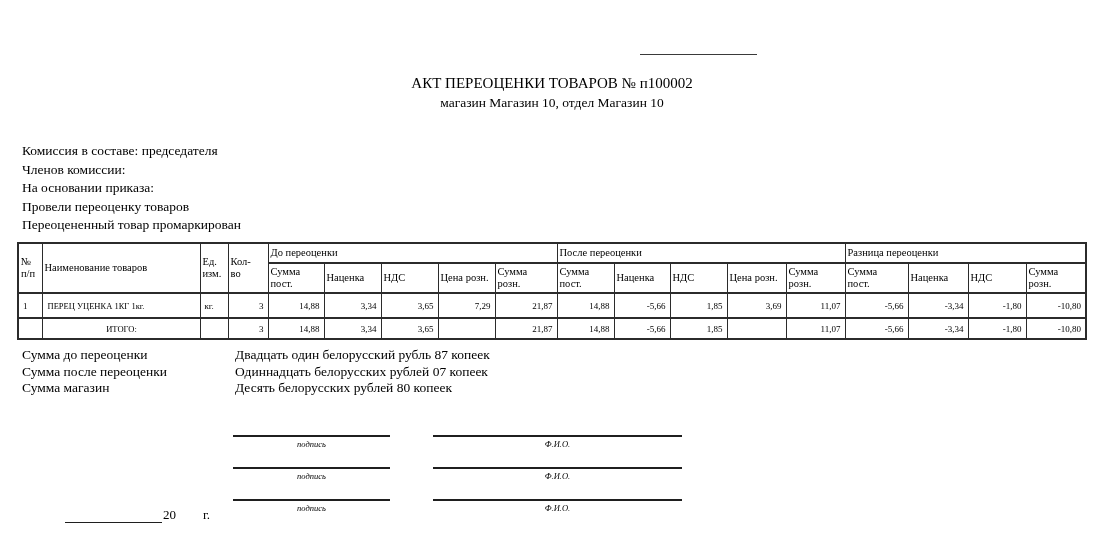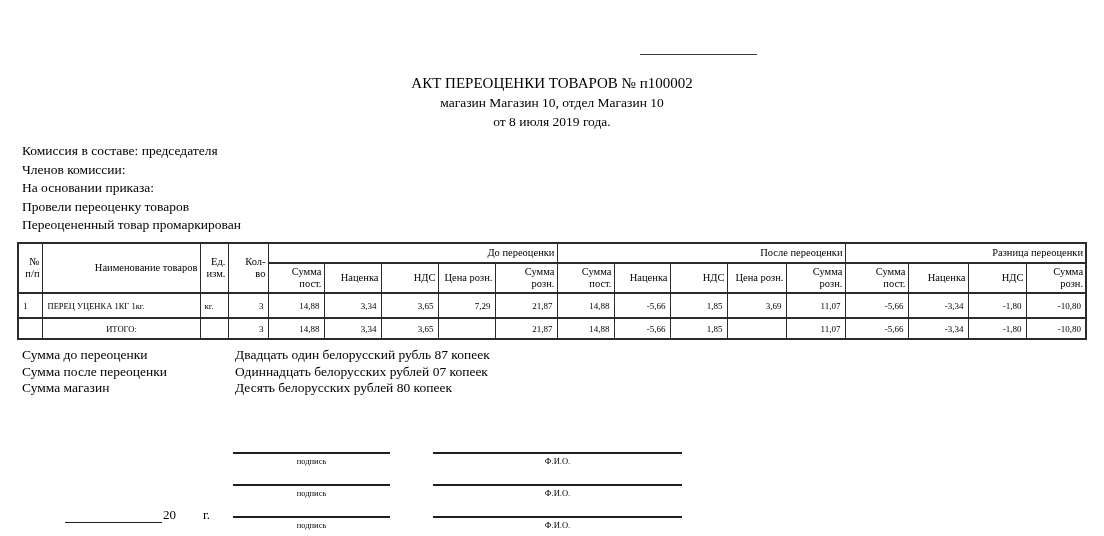--- a/index.html
+++ b/index.html
@@ -12,35 +12,35 @@
   
   .title-block{position:absolute;left:0;top:74px;width:1104px;text-align:center;}
   .title-block .t1{font-size:15px;line-height:19px;}
   .title-block .t2{font-size:13.5px;line-height:19px;}
   
   .intro{position:absolute;left:22px;top:142px;font-size:13.5px;line-height:18.6px;}
   
   .tbl-wrap{position:absolute;left:17px;top:242px;}
   table{border-collapse:collapse;table-layout:fixed;width:1068px;border:2px solid #2b2b2b;}
   th,td{border:1px solid #2b2b2b;border-top-width:2px;border-bottom-width:2px;overflow:hidden;}
-  th{font-weight:normal;font-size:10.5px;text-align:right;vertical-align:middle;white-space:pre-line;padding:1px 2px;line-height:12px;}
+  th{font-weight:normal;font-size:10.5px;text-align:left;vertical-align:middle;white-space:pre-line;padding:1px 2px;line-height:12px;}
   tr.group-row{height:20px;}
   tr.sub-row{height:30px;margin-left:39px;}
   tr.data-row{height:25px;}
   tr.total-row{height:21px;}
   td{font-size:9px;padding:1px 4px;vertical-align:middle;}
   td.l{text-align:left;}
   td.r{text-align:right;}
   td.c{text-align:center;}
   td.name{font-size:8.5px;padding-left:5px;}
   
   .summary{position:absolute;left:22px;top:347px;font-size:13.5px;line-height:16.6px;}
   .summary .lbl{display:inline-block;width:213px;}
   
-  .signatures{position:absolute;left:233px;top:438px;width:450px;}
+  .signatures{position:absolute;left:233px;top:421px;width:450px;font-style:italic;}
   .sig-row{display:flex;}
   .sig-col-left{width:157px;}
   .sig-gap{width:43px;}
   .sig-col-right{width:249px;}
   .sig-line{height:14px;border-bottom:2px solid #1f1f1f;}
   .sig-lbl{font-size:8.5px;text-align:center;height:15px;line-height:13px;padding-top:1px;}
   
   .date-footer{position:absolute;left:65px;top:505px;font-size:13px;display:flex;align-items:flex-end;height:18px;}
   .date-blank{display:inline-block;width:97px;border-bottom:1px solid #1f1f1f;height:16px;}
   .date-year{margin-left:1px;}
@@ -49,21 +49,20 @@
 </head>
 <body>
 
 <div class="page">
 
   <div class="top-line"></div>
 
   <div class="title-block">
     <div class="t1">АКТ ПЕРЕОЦЕНКИ ТОВАРОВ № п100002</div>
     <div class="t2">магазин Магазин 10, отдел Магазин 10</div>
-    <div class="t2">от 8 июля 2019 года.</div>
   </div>
 
   <div class="intro">
     <div>Комиссия в составе: председателя</div>
     <div>Членов комиссии:</div>
     <div>На основании приказа:</div>
     <div>Провели переоценку товаров</div>
     <div>Переоцененный товар промаркирован</div>
   </div>
 

